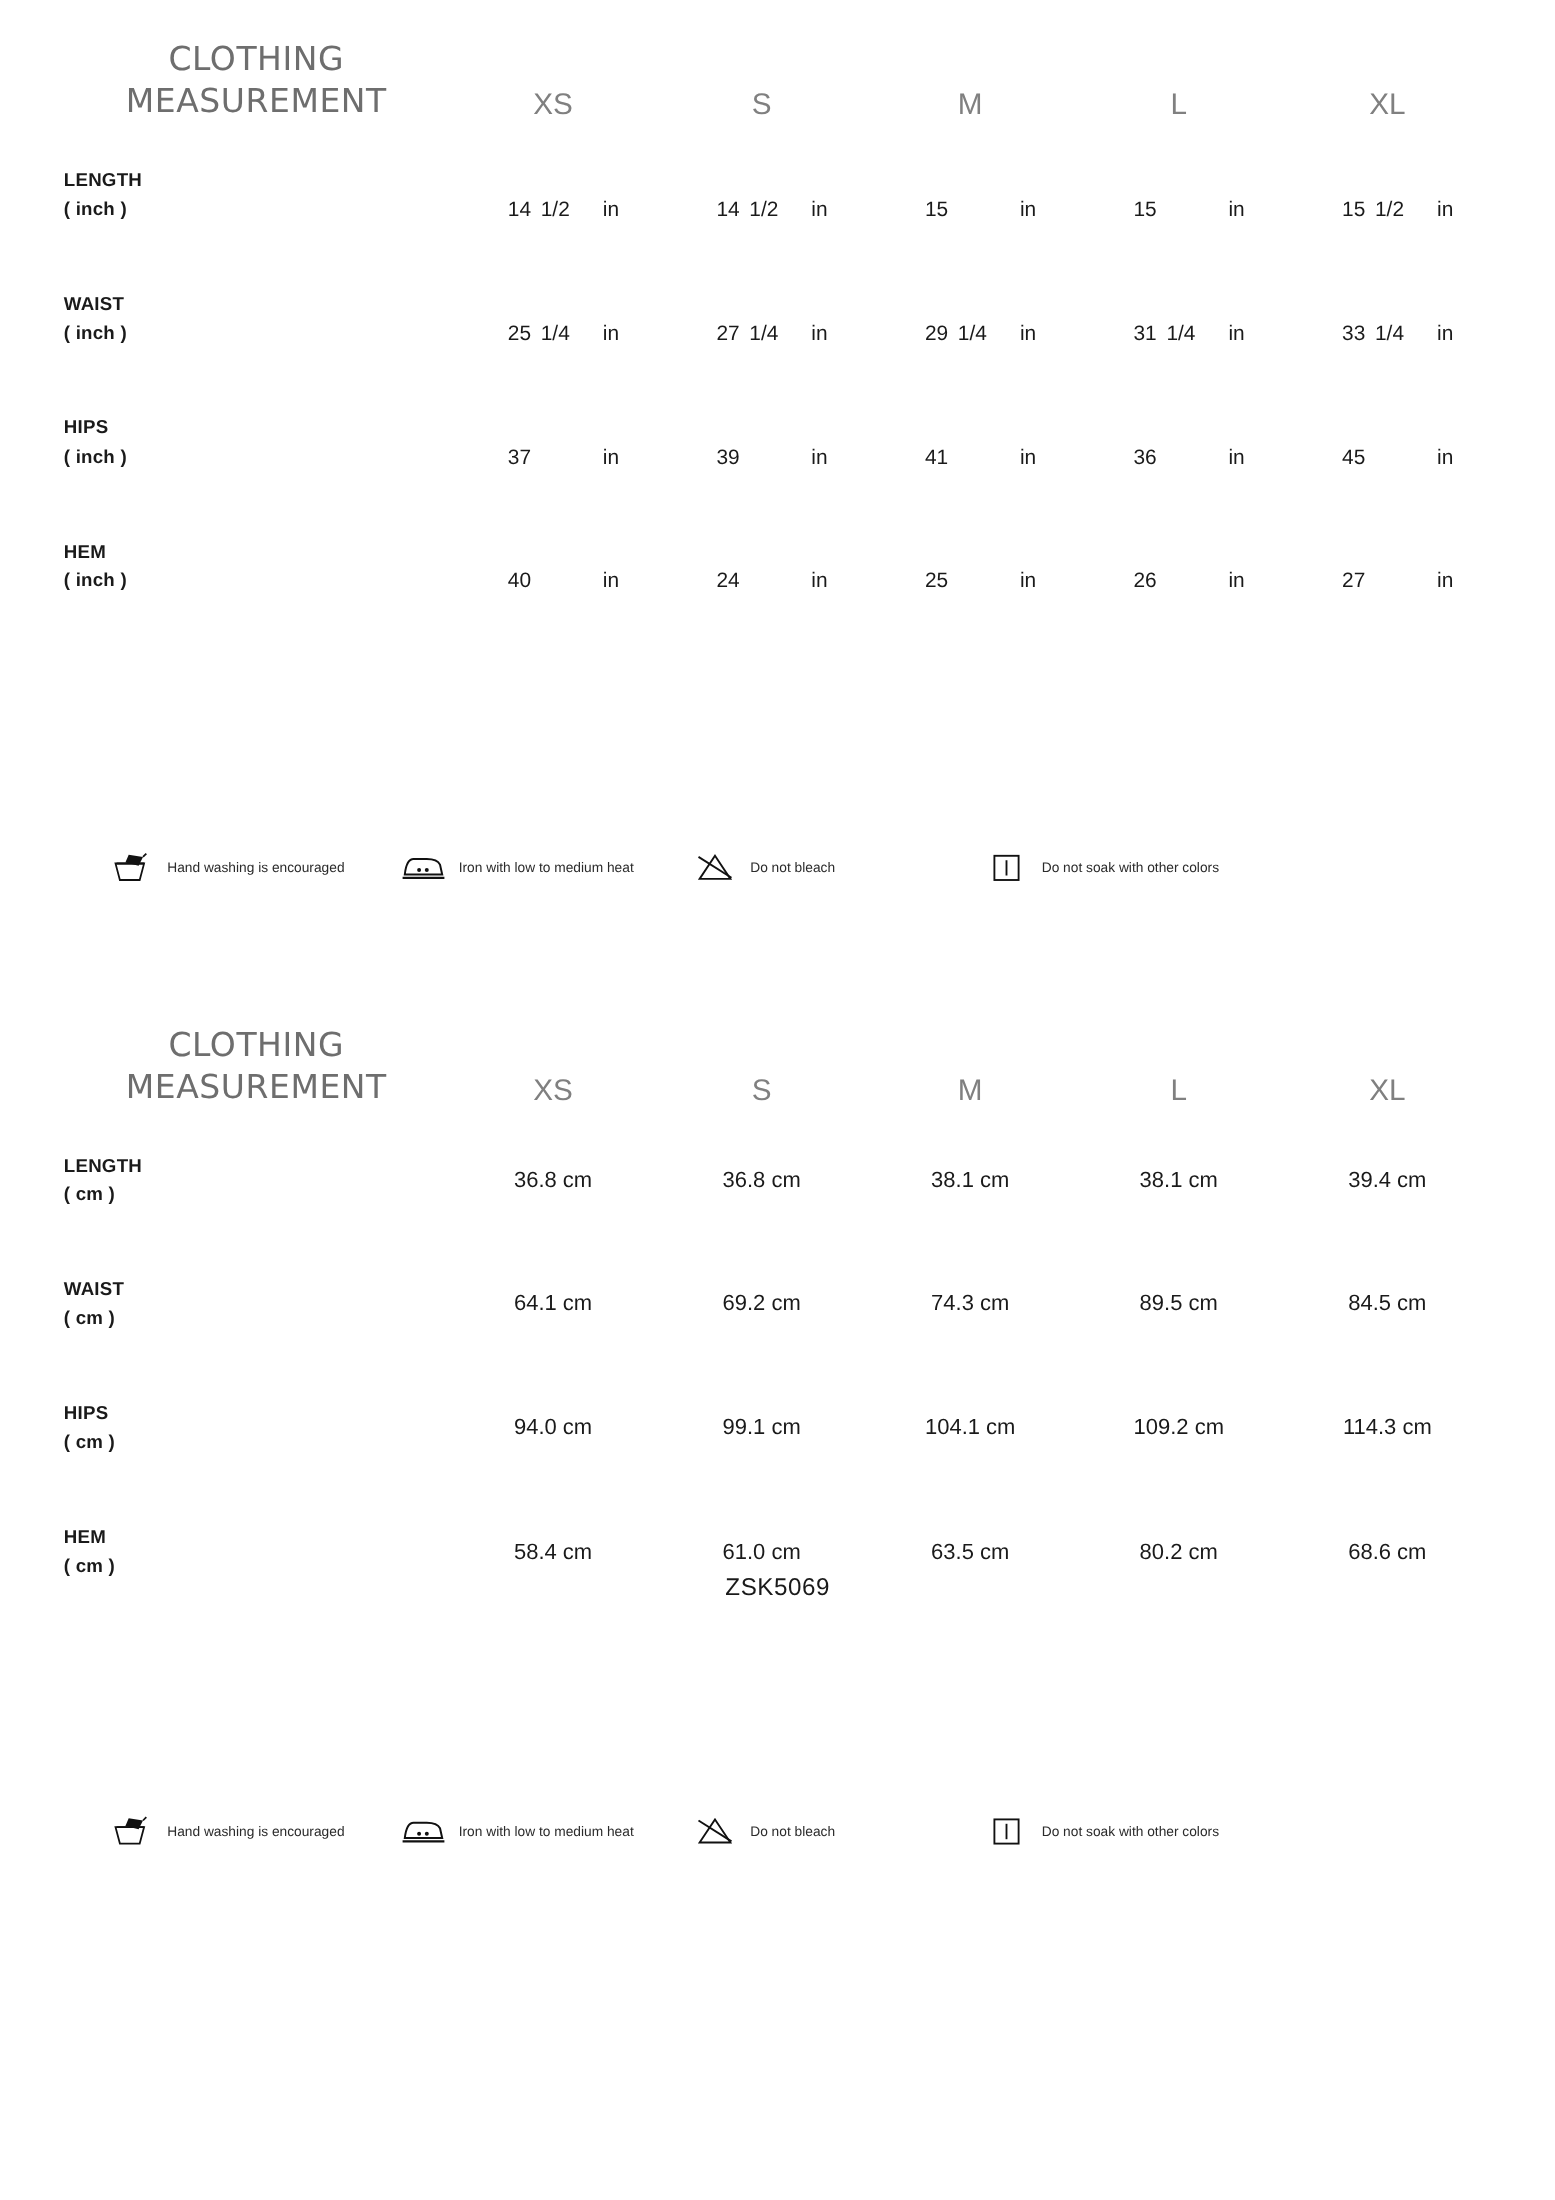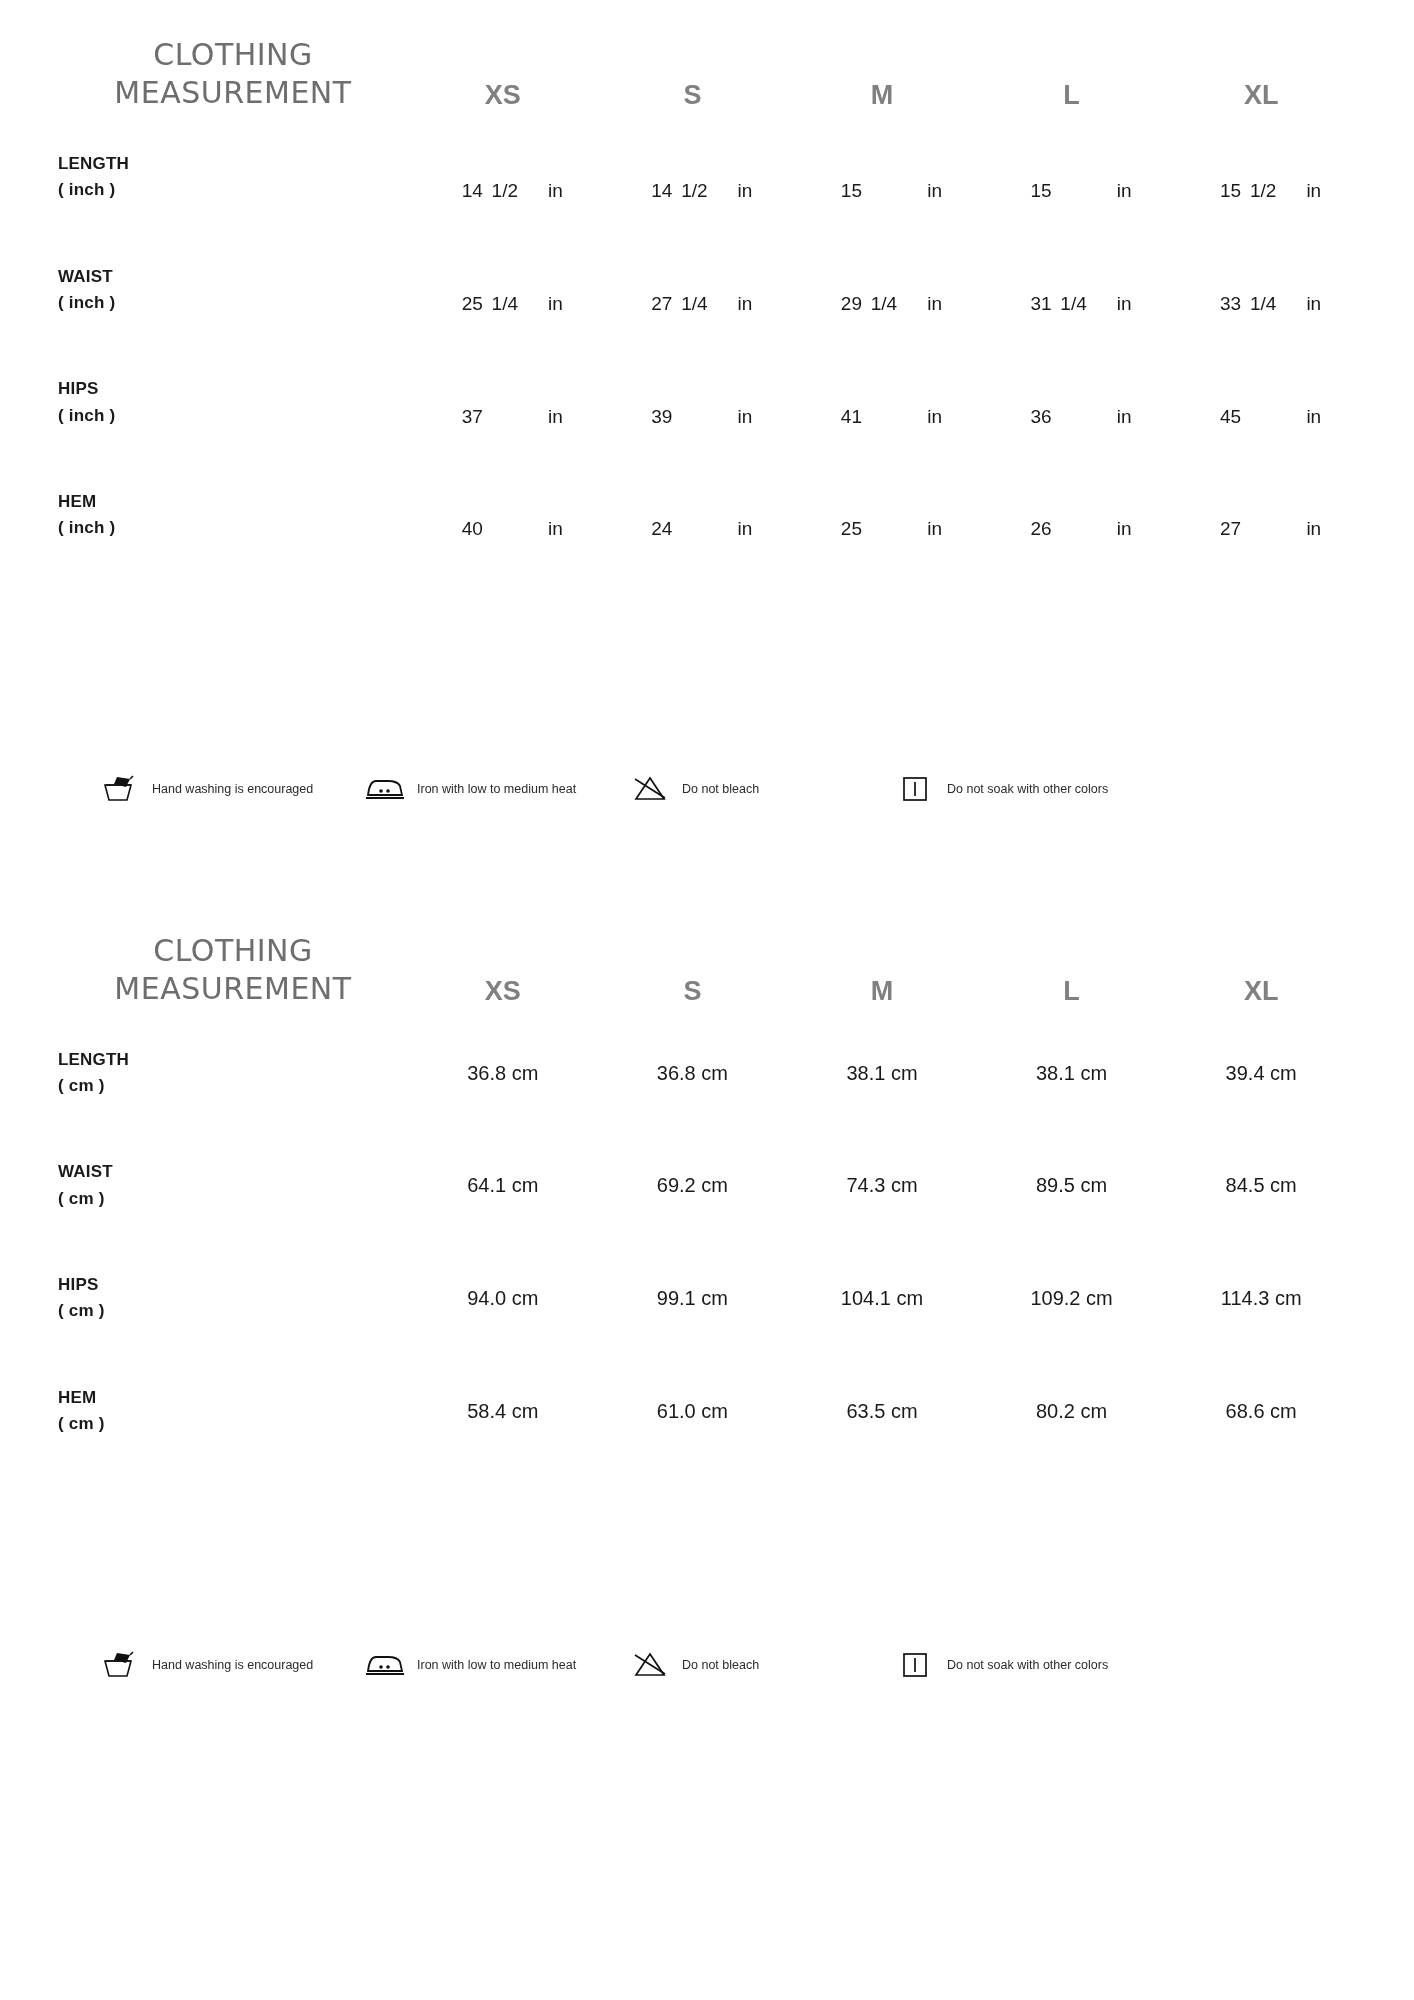--- a/index.html
+++ b/index.html
@@ -46,21 +46,21 @@
     line-height: 1.26;
     letter-spacing: 0.5px;
     color: #6e6e6e;
     font-weight: 400;
     font-family: "DejaVu Sans", sans-serif;
   }
   .title .l2 { display: block; }
 
   th.size {
     font-size: 27px;
-    font-weight: bold;
+    font-weight: normal;
     color: #808080;
     text-align: center;
     padding-bottom: 10px;
     vertical-align: bottom;
     height: 80px;
   }
 
   td.rowlabel {
     font-size: 17px;
     font-weight: bold;
@@ -505,13 +505,14 @@
       <span class="ico">
         <svg width="32" height="32" viewBox="0 0 32 32">
           <rect x="5" y="5" width="22" height="22" fill="none" stroke="#111" stroke-width="1.7"></rect>
           <line x1="16" y1="9" x2="16" y2="23" stroke="#111" stroke-width="1.7"></line>
         </svg>
       </span>
       <span class="ctext">Do not soak with other colors</span>
     </div>
   </div>
 
+  <div class="footer-code">ZSK5069</div>
 </div>
 
 </body></html>

